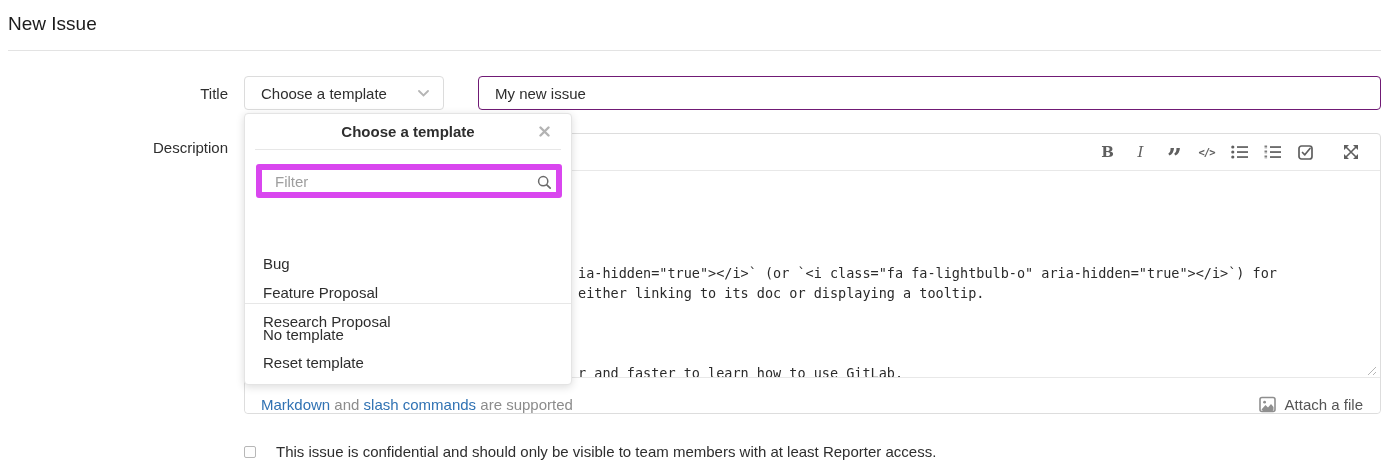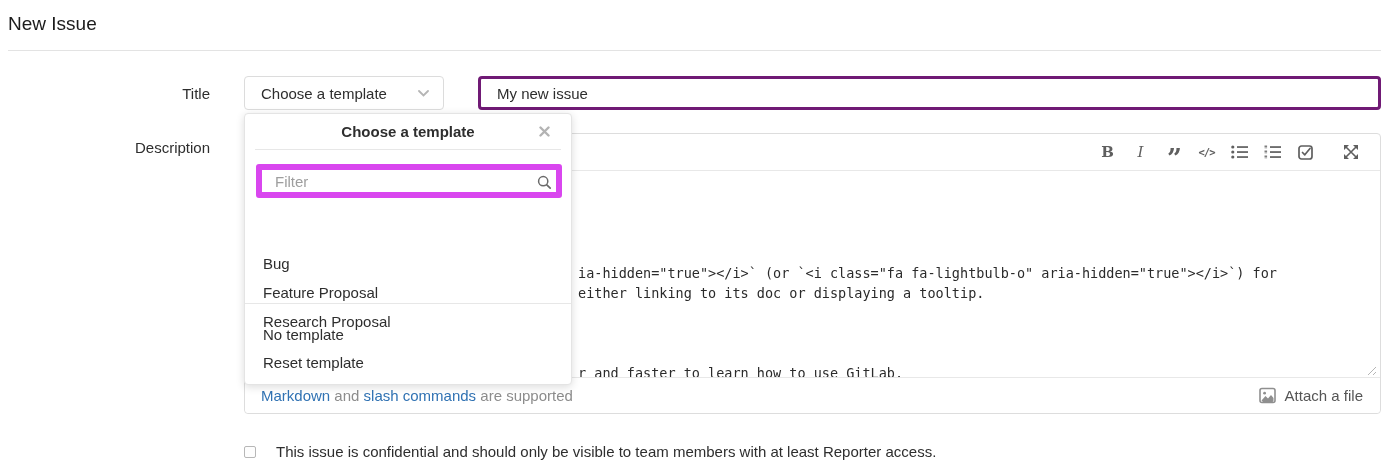--- a/index.html
+++ b/index.html
@@ -9,36 +9,36 @@
     font-family:"Liberation Sans", sans-serif; color:#2e2e2e;
     -webkit-font-smoothing:antialiased;
   }
   .abs { position:absolute; }
 
   
   .page-title { left:8px; top:13px; font-size:19px; font-weight:400; color:#1b1b1b; }
   .header-rule { left:8px; right:7px; top:50px; height:0; border-top:1px solid #e3e3e3; }
 
   
-  .form-label { width:210px; text-align:right; font-size:15px; color:#2e2e2e; }
+  .form-label { width:210px; text-align:right; font-size:15px; color:#2e2e2e;margin-left:18px; }
   .label-title { left:0; top:85px; }
   .label-description { left:0; top:139px; }
 
   
   .template-toggle {
     left:244px; top:76px; width:200px; height:34px;
     background:#fff; border:1px solid #dcdcdc; border-radius:4px;
     display:flex; align-items:center; justify-content:space-between;
     padding:0 14px 0 16px; font-size:15px; color:#2e2e2e; cursor:pointer;
   }
 
   
   .title-input {
     left:478px; top:76px; width:903px; height:34px;
-    border:3px solid #701a75; border-radius:4px; background:#fff;
+    border:1px solid #701a75; border-radius:4px; background:#fff;
     font-family:"Liberation Sans", sans-serif; font-size:15px; color:#2e2e2e;
     padding:0 16px; outline:none;
   }
 
   
   .editor { left:244px; top:133px; width:1137px; height:281px;
     border:1px solid #ddd; border-radius:4px; background:#fff; }
   .editor-toolbar {
     position:absolute; left:0; right:0; top:0; height:37px;
     border-bottom:1px solid #e8e8e8;
@@ -63,21 +63,21 @@
   .code-line.l3 { top:192px; }
   .resize-handle {
     position:absolute; right:4px; bottom:4px; width:11px; height:11px;
     background:repeating-linear-gradient(135deg, transparent 0 2.5px, #b5b5b5 2.5px 3.5px);
     clip-path:polygon(100% 0, 100% 100%, 0 100%);
     cursor:nwse-resize;
   }
   .editor-footer {
     position:absolute; left:0; right:0; bottom:0; height:36px;
     border-top:1px solid #e8e8e8; background:#fff; border-radius:0 0 4px 4px;
-    display:flex; align-items:center; justify-content:space-between;
+    display:flex; align-items:flex-end; justify-content:space-between;
     padding:0 17px 0 16px; font-size:15px;
   }
   .footer-note { color:#8c8c8c; }
   .footer-note a { color:#3072b3; text-decoration:none; cursor:pointer; }
   .attach { display:flex; align-items:center; gap:9px; color:#555; cursor:pointer; font-size:15px;margin-left:36px; }
 
   
   .dropdown {
     left:244px; top:113px; width:328px; height:272px; z-index:20;
     background:#fff; border:1px solid #e4e4e4; border-radius:4px;

